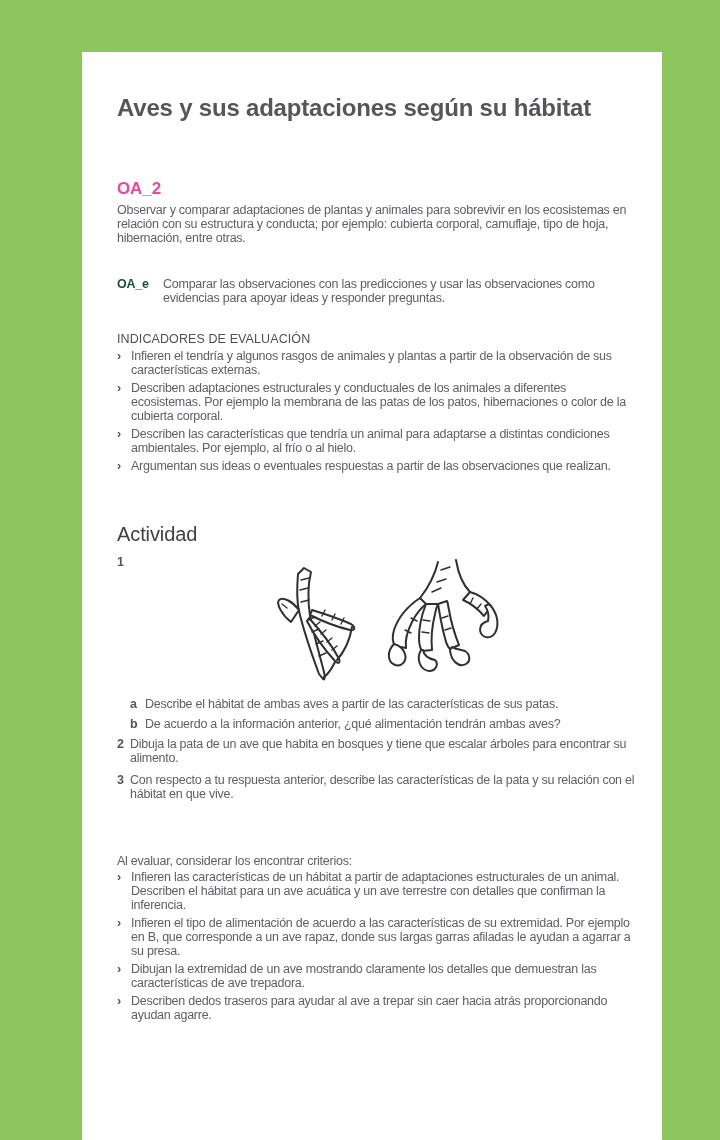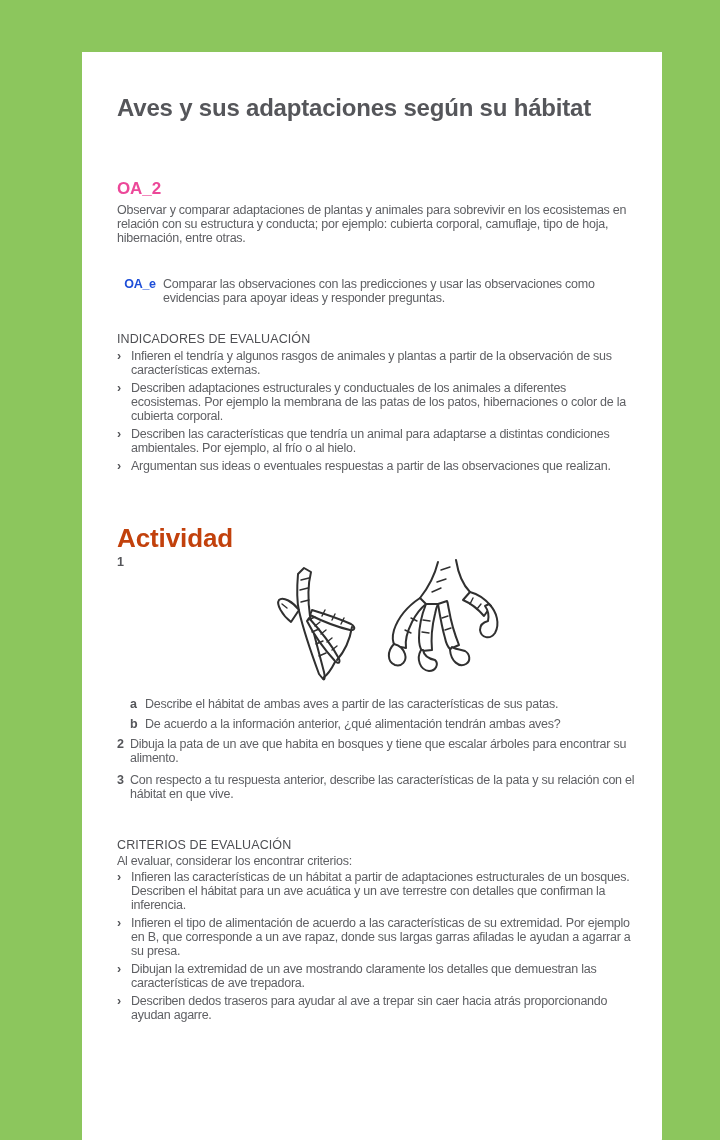--- a/index.html
+++ b/index.html
@@ -16,25 +16,25 @@
     background:#ffffff;
     border-radius:0 0 42px 0;
     padding-left:32px;
   }
   .blk { position:absolute; left:35px; width:518px; color:#5f6064; }
   .page-title {
     font-size:24px; line-height:31px; font-weight:bold; color:#55565a;
     letter-spacing:-0.2px;
   }
   .green-h2 { font-size:17px; font-weight:bold; color:#ec4899; letter-spacing:-0.1px; }
-  .green-h2-big { font-size:26px; font-weight:bold; color:#c2410c; letter-spacing:-0.1px; }
+  .green-h2-big { font-size:20px; font-weight:normal; color:#404040; letter-spacing:-0.1px; }
   .caps-h3 { font-size:12.5px; font-weight:normal; color:#4e4f53; letter-spacing:0.1px; }
   .body-txt { font-size:12.5px; line-height:14px; letter-spacing:-0.25px; color:#5f6064; }
   .oae-row { display:flex; }
-  .oae-label { font-weight:bold; color:#1d4ed8; width:46px; flex:none;text-align:center; }
+  .oae-label { font-weight:bold; color:#14532d; width:46px; flex:none; }
   ul.blist { list-style:none; }
   ul.blist li { display:flex; margin-bottom:4px; }
   .marker { width:14px; flex:none; font-weight:bold; color:#55565a; }
   .num-item { display:flex; }
   .num { width:13px; flex:none; font-weight:bold; color:#55565a; }
   .sub-item { display:flex; margin-left:13px; }
   .sub-item .num { width:15px; }
   .foot-svg { position:absolute; }
   .foot-svg path { vector-effect:non-scaling-stroke; }
 </style>
@@ -123,28 +123,27 @@
     <div class="blk body-txt num-item" style="top:685px;">
       <span class="num">2</span>
       <span>Dibuja la pata de un ave que habita en bosques y tiene que escalar árboles para encontrar su alimento.</span>
     </div>
 
     <div class="blk body-txt num-item" style="top:721px;">
       <span class="num">3</span>
       <span>Con respecto a tu respuesta anterior, describe las características de la pata y su relación con el hábitat en que vive.</span>
     </div>
 
-    <h3 class="blk caps-h3" style="top:786px;">CRITERIOS DE EVALUACIÓN</h3>
 
     <p class="blk body-txt" style="top:802px;">Al evaluar, considerar los encontrar criterios:</p>
 
     <ul class="blk body-txt blist" style="top:818px;">
       <li>
         <span class="marker">›</span>
-        <span>Infieren las características de un hábitat a partir de adaptaciones estructurales de un bosques. Describen el hábitat para un ave acuática y un ave terrestre con detalles que confirman la inferencia.</span>
+        <span>Infieren las características de un hábitat a partir de adaptaciones estructurales de un animal. Describen el hábitat para un ave acuática y un ave terrestre con detalles que confirman la inferencia.</span>
       </li>
       <li>
         <span class="marker">›</span>
         <span>Infieren el tipo de alimentación de acuerdo a las características de su extremidad. Por ejemplo en B, que corresponde a un ave rapaz, donde sus largas garras afiladas le ayudan a agarrar a su presa.</span>
       </li>
       <li>
         <span class="marker">›</span>
         <span>Dibujan la extremidad de un ave mostrando claramente los detalles que demuestran las características de ave trepadora.</span>
       </li>
       <li>

